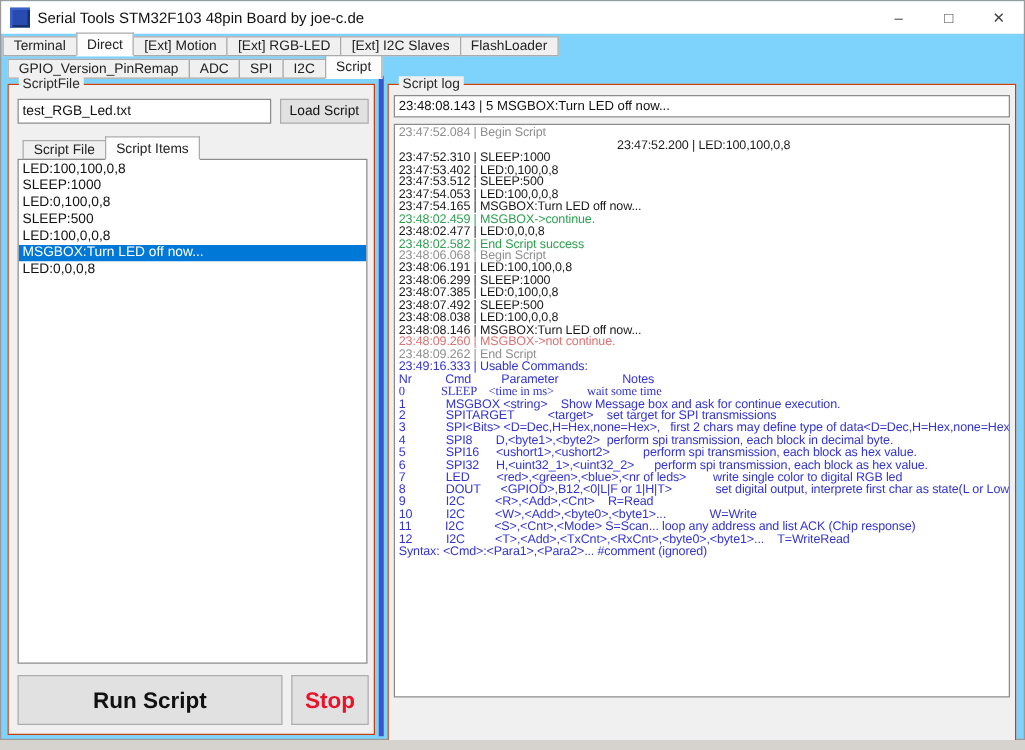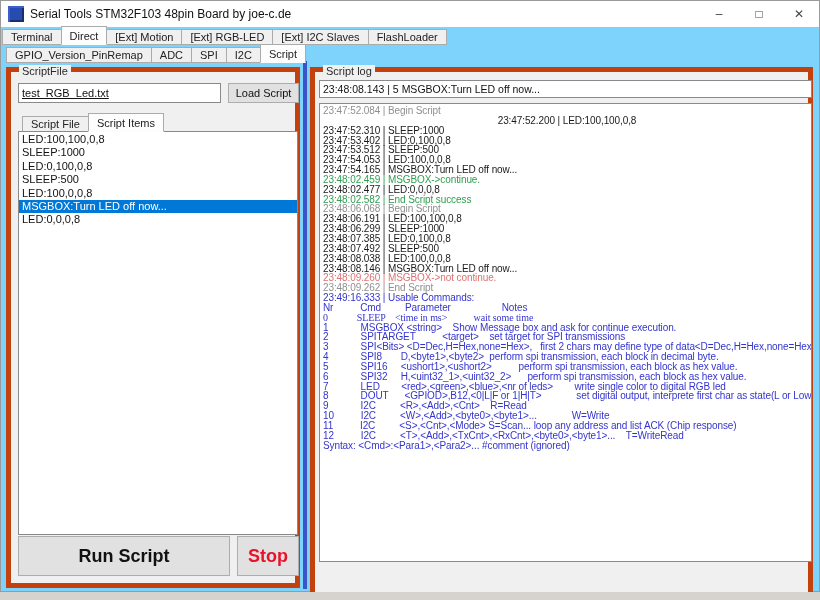--- a/index.html
+++ b/index.html
@@ -17,30 +17,30 @@
   
   .tabstrip { position:absolute; display:flex; align-items:flex-end; height:17px; }
   .main-tabstrip { top:27px; left:1px; }
   .sub-tabstrip  { top:45px; left:5px; }
   .tab { font-size:11px; color:#222; background:#f0f0f0; border:1px solid #ababab;
          padding:1px 8px 2px 8px; margin-right:-1px; height:16px; white-space:nowrap; }
   .tab.selected { background:#fdfdfd; height:19px; padding-top:3px; position:relative; z-index:3;
                   border-bottom:1px solid #fdfdfd; margin-top:-3px; }
 
   
-  .groupbox { position:absolute; border:5px solid #c2410c; background:#f0f0f0; }
+  .groupbox { position:absolute; border:1px solid #c2410c; background:#f0f0f0; }
   .gb-left  { left:5px;  top:66px; width:294px; height:521px; }
   .gb-right { left:309px; top:66px; width:503px; height:564px; }
   .gb-label { position:absolute; top:-7px; left:8px; background:#f0f0f0; font-size:11px; color:#2b2b2b; padding:0 3px; }
 
   .textfield { background:#fff; border:1px solid #8a8a8a; font-size:11px; color:#111;
                font-family:"Liberation Sans", sans-serif; padding:2px 3px; }
 
   
-  .file-input { position:absolute; left:7px; top:11px; width:203px; height:20px;text-decoration:underline; }
+  .file-input { position:absolute; left:7px; top:11px; width:203px; height:20px; }
   .btn { background:#e1e1e1; border:1px solid #adadad; font-size:11px; color:#111;
          display:flex; align-items:center; justify-content:center; font-family:"Liberation Sans", sans-serif; }
   .load-btn { position:absolute; left:217px; top:11px; width:71px; height:20px; }
 
   .left-tabstrip { position:absolute; left:11px; top:43px; height:17px; display:flex; align-items:flex-end; }
   .listbox { position:absolute; left:7px; top:59px; width:280px; height:404px; background:#fff;
              border:1px solid #8a8a8a; overflow:hidden; padding-top:1px; }
   .list-item { font-size:11px; line-height:13.4px; padding-left:3px; color:#111; white-space:nowrap; }
 
   .run-btn  { position:absolute; left:7px;  bottom:7px; width:212px; height:40px; font-size:18px; font-weight:bold; }

